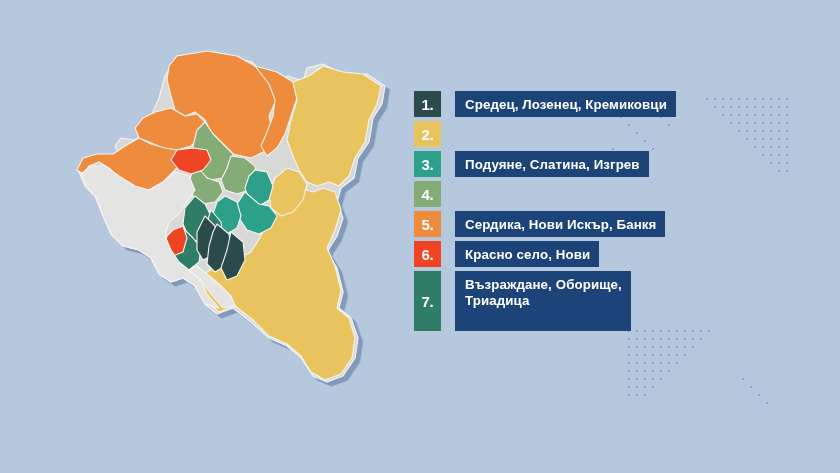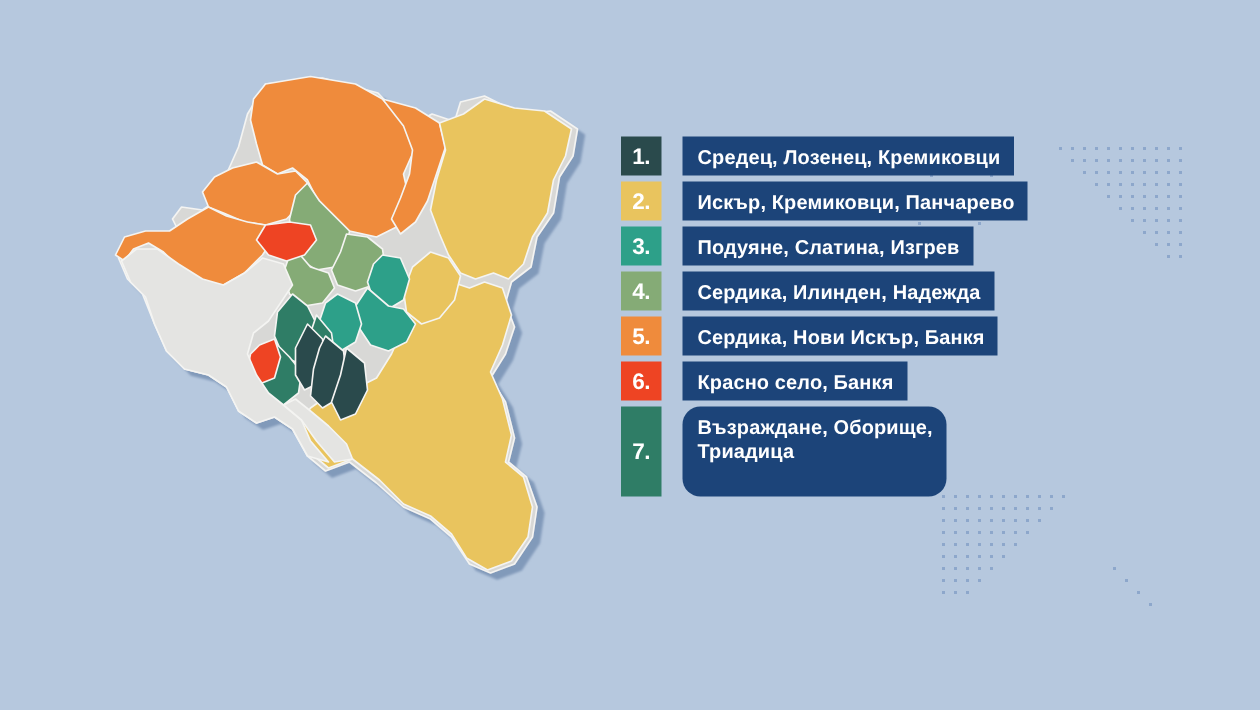--- a/index.html
+++ b/index.html
@@ -37,21 +37,21 @@
   .badge-gap{flex:0 0 14px;}
   .lbl{
     background:#1c4479;color:#ffffff;
     font-size:13.3px;font-weight:bold;line-height:15px;
     padding:5px 9px 5px 10px;
     display:inline-flex;align-items:center;
     white-space:pre-line;
     letter-spacing:.1px;
   }
   .row-tall .badge{min-height:44px;align-items:center;}
-  .row-tall .lbl{line-height:16px;padding-top:6px;padding-bottom:22px;border-radius:12px;}
+  .row-tall .lbl{line-height:16px;padding-top:6px;padding-bottom:22px;}
 </style>
 </head>
 <body>
 
 <div id="stage">
 
   <div class="dots" style="left:682px;top:98px;width:150px;height:90px;" id="dotsA">
       <i style="left: 24px; top: 0px;"></i>
       <i style="left: 32px; top: 0px;"></i>
       <i style="left: 40px; top: 0px;"></i>
@@ -288,41 +288,39 @@
 
   <div id="legend">
       <div class="legend-row">
         <div class="badge" style="background: rgb(42, 74, 76);">1.</div>
         <div class="badge-gap"></div>
         <div class="lbl">Средец, Лозенец, Кремиковци</div>
       </div>
       <div class="legend-row">
         <div class="badge" style="background: rgb(233, 196, 94);">2.</div>
         <div class="badge-gap"></div>
-        <div class="lbl">Искър, Кремиковци, Панчарево</div>
       </div>
       <div class="legend-row">
         <div class="badge" style="background: rgb(45, 160, 137);">3.</div>
         <div class="badge-gap"></div>
         <div class="lbl">Подуяне, Слатина, Изгрев</div>
       </div>
       <div class="legend-row">
         <div class="badge" style="background: rgb(133, 171, 118);">4.</div>
         <div class="badge-gap"></div>
-        <div class="lbl">Сердика, Илинден, Надежда</div>
       </div>
       <div class="legend-row">
         <div class="badge" style="background: rgb(239, 139, 60);">5.</div>
         <div class="badge-gap"></div>
         <div class="lbl">Сердика, Нови Искър, Банкя</div>
       </div>
       <div class="legend-row">
         <div class="badge" style="background: rgb(238, 68, 35);">6.</div>
         <div class="badge-gap"></div>
-        <div class="lbl">Красно село, Банкя</div>
+        <div class="lbl">Красно село, Нови</div>
       </div>
       <div class="legend-row row-tall">
         <div class="badge" style="background: rgb(47, 125, 102);">7.</div>
         <div class="badge-gap"></div>
         <div class="lbl">Възраждане, Оборище,
 Триадица</div>
       </div>
     </div>
 
 </div>

